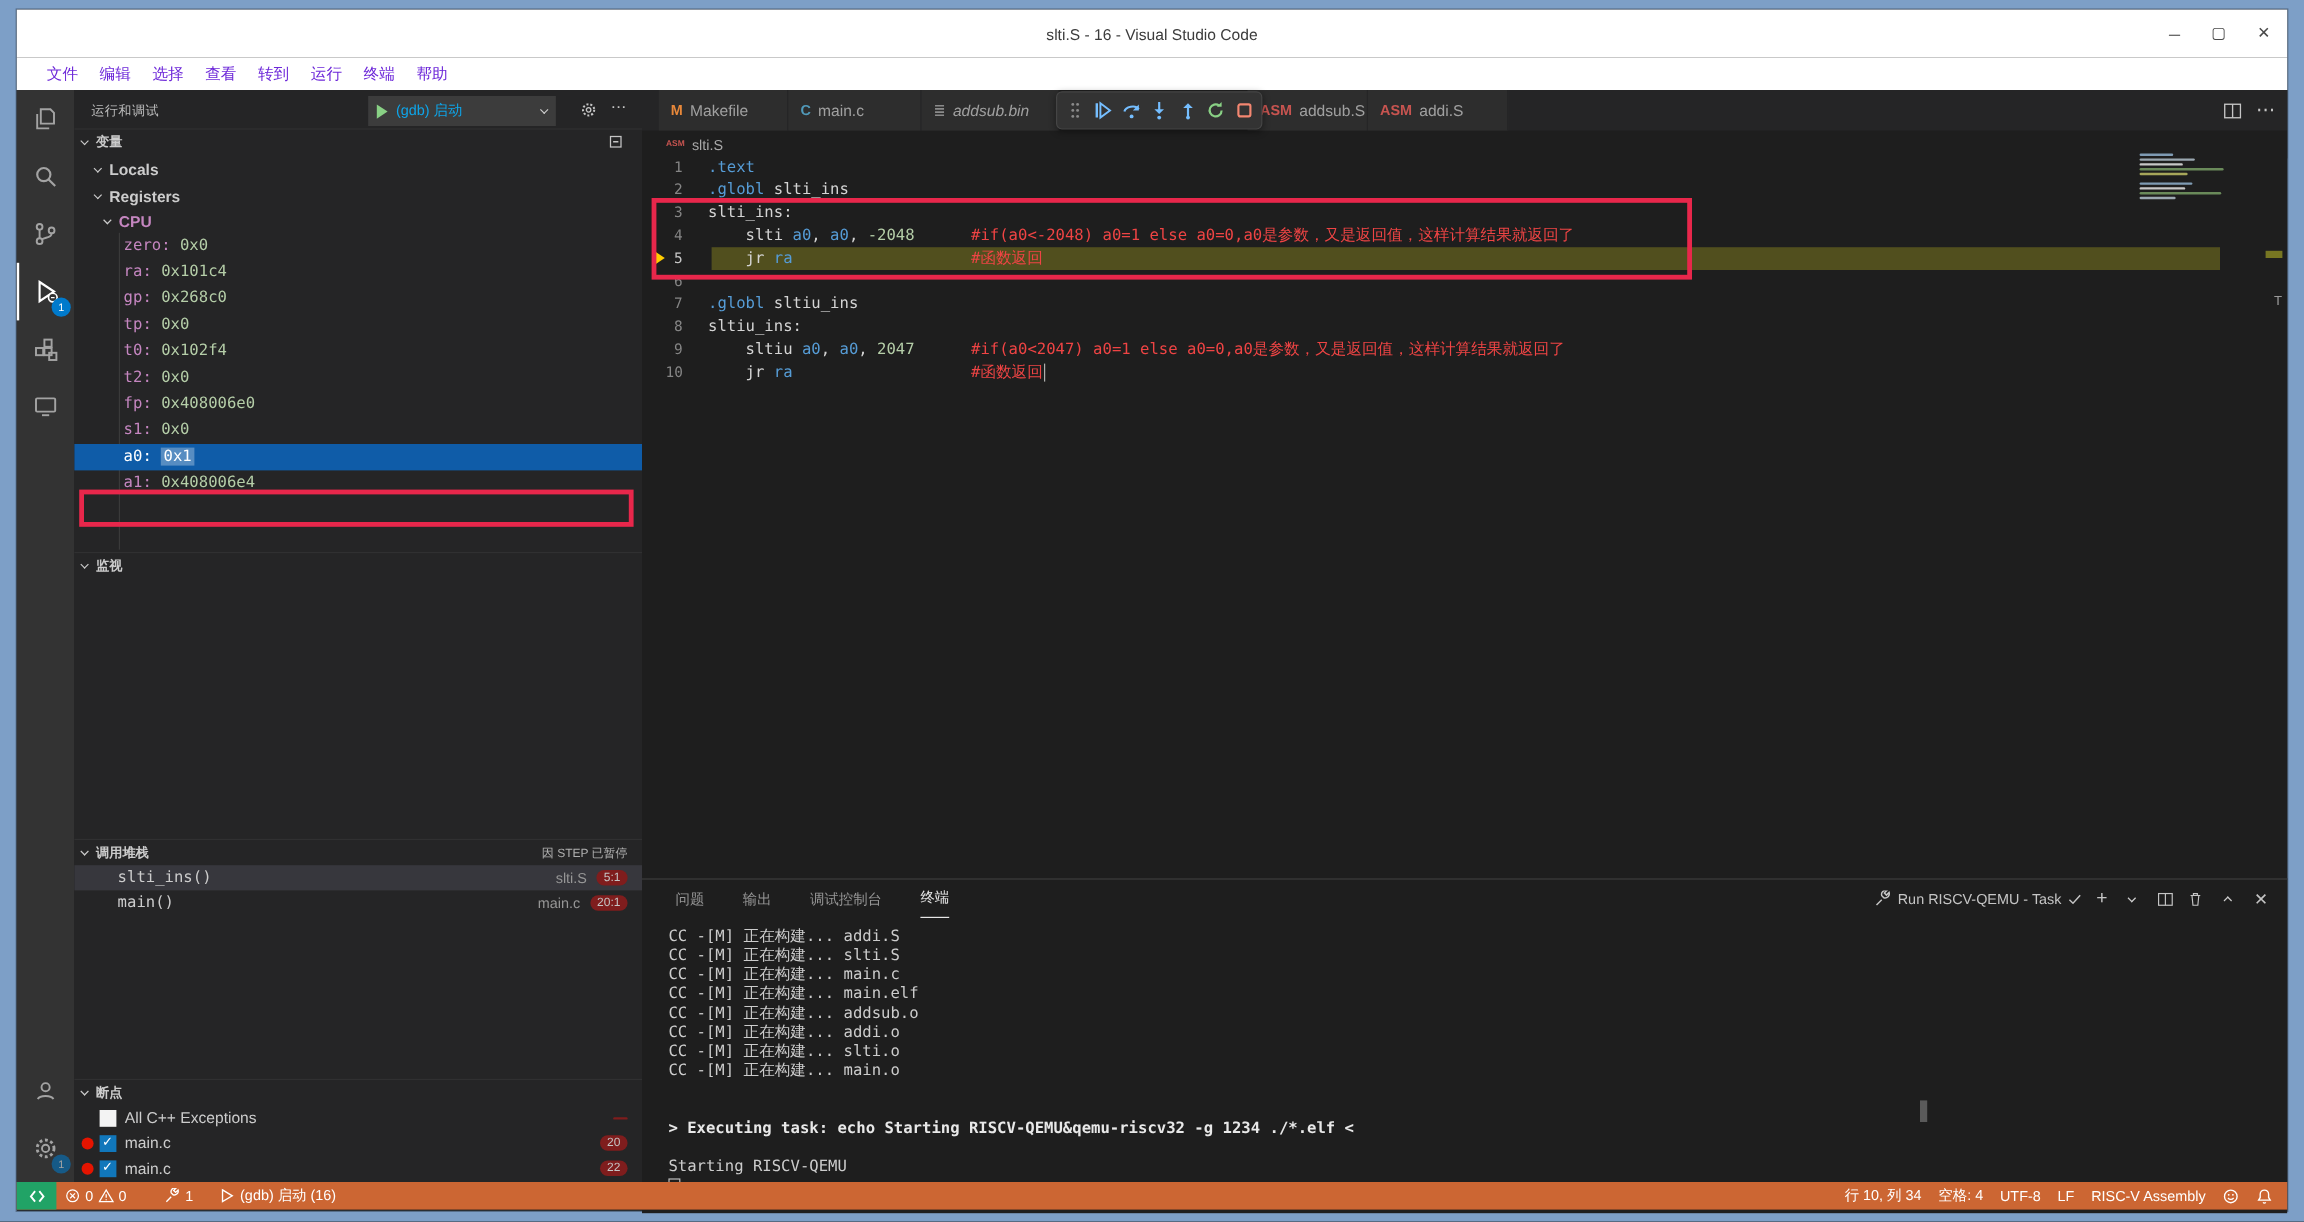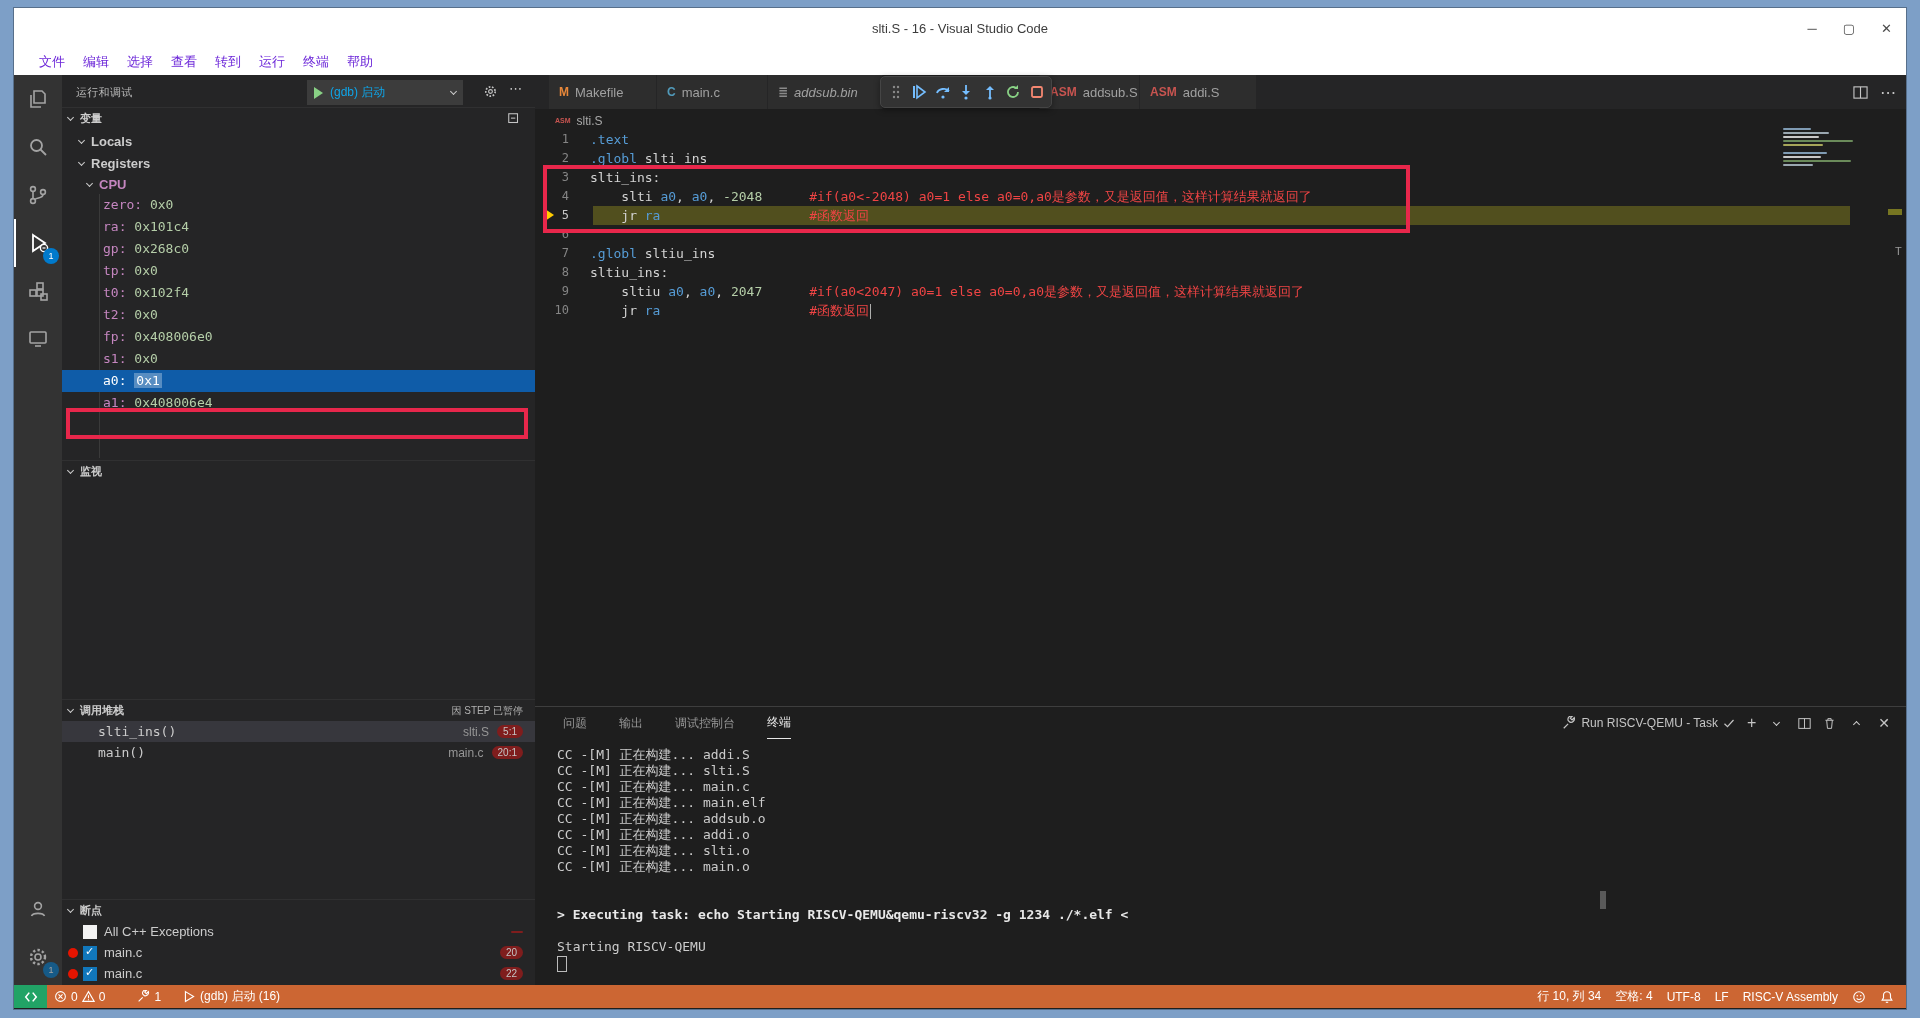--- a/index.html
+++ b/index.html
@@ -76,21 +76,21 @@
   .lt{white-space:pre}
   .kw{color:#569cd6}.pl{color:#d4d4d4}.rg{color:#569cd6}.nm{color:#b5cea8}.cm{color:#ef4444}
   .curline-bg{position:absolute;left:58px;top:76px;width:1257px;height:19px;background:#514f1e;z-index:1}
   .dbg-arrow{position:absolute;left:10px;top:79px;z-index:3;width:0;height:0;border-left:9px solid #ffcc00;border-top:6px solid transparent;border-bottom:6px solid transparent}
   .caret{display:inline-block;width:1px;height:15px;background:#aeafad;vertical-align:middle;margin-left:1px}
   .minimap{position:absolute;left:1248px;top:53px;width:80px;height:40px}
   .mm{height:2px;margin-bottom:2px;border-radius:1px}
   .ov-mark{position:absolute;left:1353px;top:134px;width:14px;height:6px;background:#777622}
   .ov-t{position:absolute;left:1360px;top:170px;color:#9a9a9a;font-size:11px}
   
-  .panel{position:absolute;left:0;top:631px;width:100%;height:279px;border-top:1px solid #3e3e3e;background:#1e1e1e}
+  .panel{position:absolute;left:0;top:657px;width:100%;height:279px;border-top:1px solid #3e3e3e;background:#1e1e1e}
   .ptabs{position:absolute;left:28px;top:0;height:32px;display:flex;gap:32px;align-items:center}
   .ptab{font-size:12px;color:#969696;height:32px;display:flex;align-items:center;cursor:pointer;text-transform:none}
   .ptab.active{color:#e7e7e7;border-bottom:1px solid #e7e7e7}
   .pactions{position:absolute;right:16px;top:0;height:32px;display:flex;align-items:center;gap:12px;color:#c5c5c5;font-size:12px}
   .pactions .pi{cursor:pointer;display:flex;align-items:center;gap:5px}
   .term{position:absolute;left:22px;top:40px;width:1330px;font-family:"DejaVu Sans Mono","Liberation Mono",monospace;font-size:13px;color:#cccccc}
   .trow2{height:16px;line-height:16px;white-space:pre}
   .trow2.b{font-weight:bold;color:#e8e8e8}
   .trow2.cursor::before{content:"";display:inline-block;width:8px;height:14px;border:1px solid #bbbbbb;margin-top:1px}
   .pscroll{position:absolute;left:1065px;top:184px;width:6px;height:18px;background:#5a5a5a}

